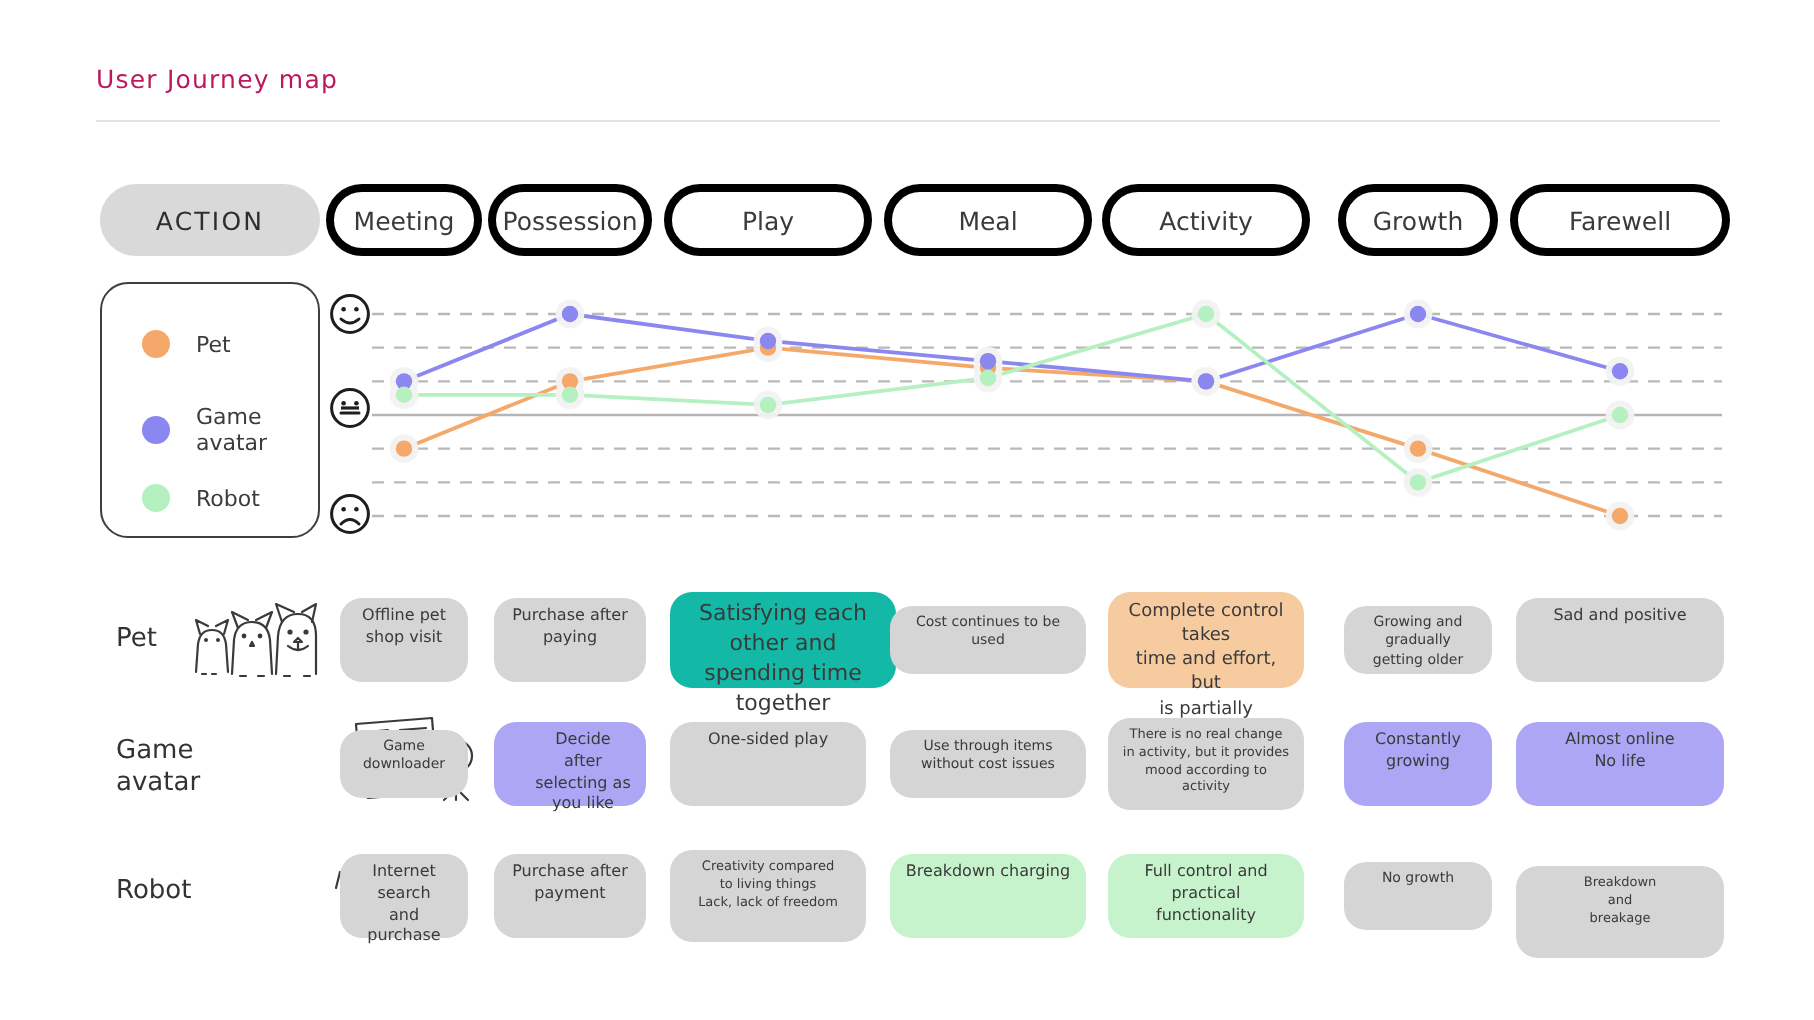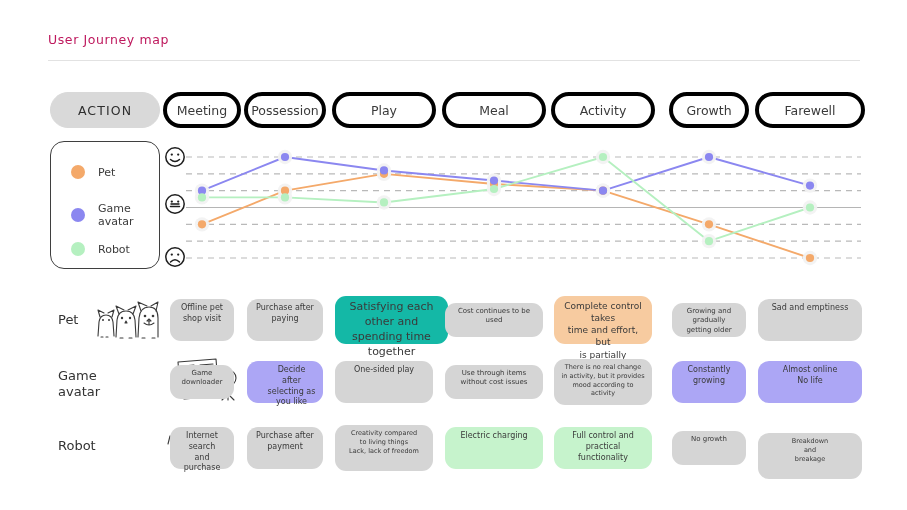--- a/index.html
+++ b/index.html
@@ -239,21 +239,21 @@
         <div class="card" style="left: 554px; top: 296px; width: 98px; height: 48px; background: rgb(247, 203, 160); font-size: 9px;">
           <span>Complete control takes
 time and effort, but
 is partially positive</span>
         </div>
         <div class="card" style="left: 672px; top: 303px; width: 74px; height: 34px; background: rgb(213, 213, 213); font-size: 7px;">
           <span>Growing and gradually
 getting older</span>
         </div>
         <div class="card" style="left: 758px; top: 299px; width: 104px; height: 42px; background: rgb(213, 213, 213); font-size: 8px;">
-          <span>Sad and emptiness</span>
+          <span>Sad and positive</span>
         </div>
       </div>
       <div class="persona-row" style="top: 0px;">
         <div class="persona-label" style="left: 58px; top: 368px;">Game
 avatar</div>
         <div class="persona-sketch" style="left: 170px; top: 356px;"><svg width="72" height="46" viewBox="0 0 72 46">
             <path fill="none" stroke="#3a3a3a" stroke-width="1.1" stroke-linecap="round" stroke-linejoin="round" d="M8 6 L46 3 L48 28 L10 31 Z"></path>
             <path fill="none" stroke="#3a3a3a" stroke-width="1.1" stroke-linecap="round" stroke-linejoin="round" d="M13 10 L24 9 M13 14 L24 13.4 M13 18 L22 17.5 M13 22 L26 21.5"></path>
             <path fill="none" stroke="#3a3a3a" stroke-width="1.1" stroke-linecap="round" stroke-linejoin="round" d="M30 9 L43 8 M30 13 L43 12 M30 17 L40 16.5 M30 21 L43 20.5"></path>
             <path fill="none" stroke="#3a3a3a" stroke-width="1.1" stroke-linecap="round" stroke-linejoin="round" d="M6 33 L44 30 L52 40 L14 43 Z"></path>
@@ -307,21 +307,21 @@
         <div class="card" style="left: 247px; top: 427px; width: 76px; height: 42px; background: rgb(213, 213, 213); font-size: 8px;">
           <span>Purchase after
 payment</span>
         </div>
         <div class="card" style="left: 335px; top: 425px; width: 98px; height: 46px; background: rgb(213, 213, 213); font-size: 6.5px;">
           <span>Creativity compared
 to living things
 Lack, lack of freedom</span>
         </div>
         <div class="card" style="left: 445px; top: 427px; width: 98px; height: 42px; background: rgb(198, 243, 204); font-size: 8px;">
-          <span>Electric charging</span>
+          <span>Breakdown charging</span>
         </div>
         <div class="card" style="left: 554px; top: 427px; width: 98px; height: 42px; background: rgb(198, 243, 204); font-size: 8px;">
           <span>Full control and
 practical functionality</span>
         </div>
         <div class="card" style="left: 672px; top: 431px; width: 74px; height: 34px; background: rgb(213, 213, 213); font-size: 7px;">
           <span>No growth</span>
         </div>
         <div class="card" style="left: 758px; top: 433px; width: 104px; height: 46px; background: rgb(213, 213, 213); font-size: 6.5px;">
           <span>Breakdown

